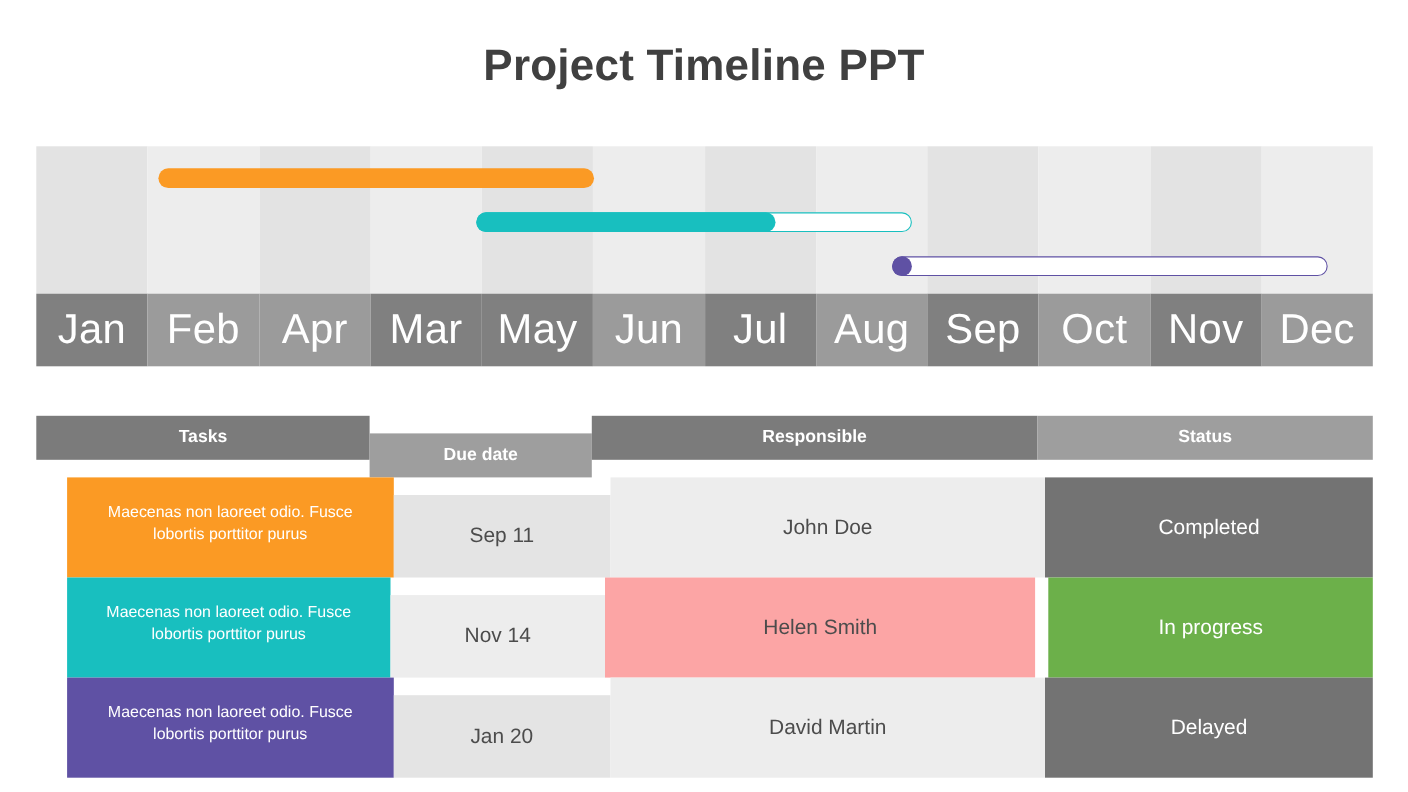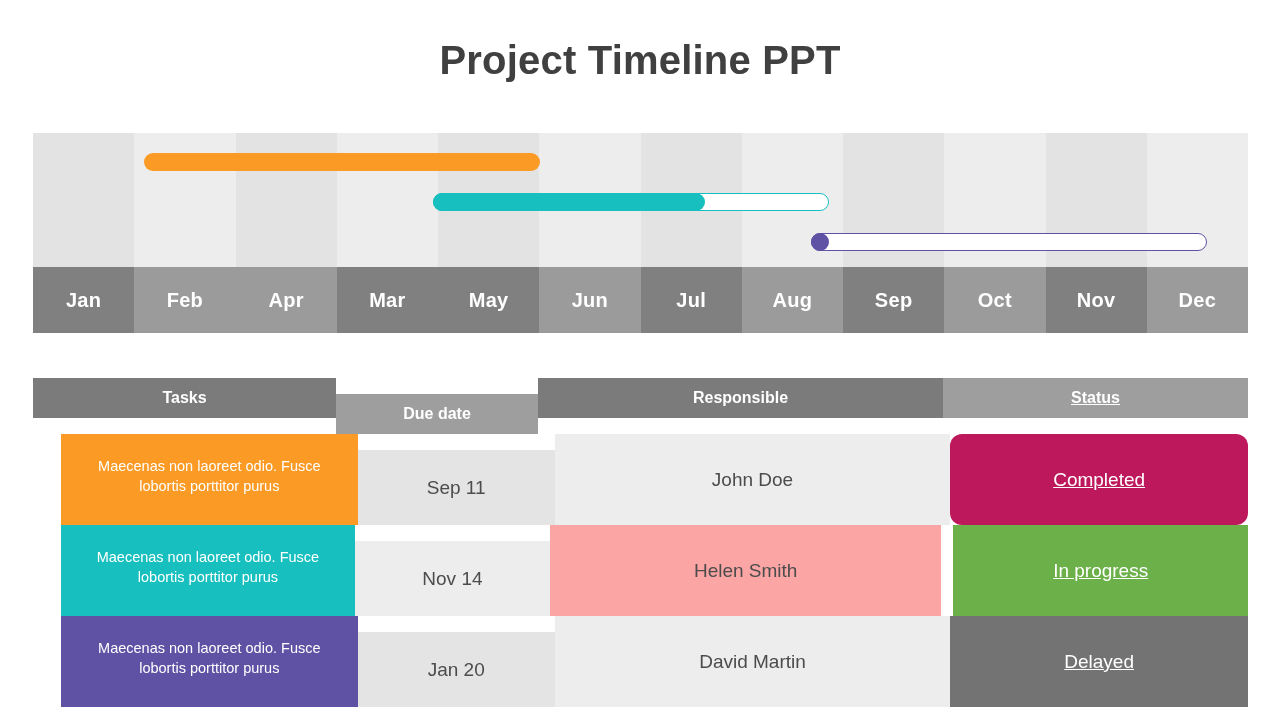--- a/index.html
+++ b/index.html
@@ -65,22 +65,22 @@
     height: 66px;
     display: flex;
   }
   .month-cell {
     flex: 1 1 0;
     height: 100%;
     display: flex;
     align-items: center;
     justify-content: center;
     color: #ffffff;
-    font-size: 20px;
-    font-weight: bold;
+    font-size: 38px;
+    font-weight: normal;
     letter-spacing: 0.3px;
   }
   .month-cell.dark  { background: #808080; }
   .month-cell.light { background: #9b9b9b; }
 
   
   .bar-track {
     position: absolute;
     height: 18px;
     border-radius: 9px;
@@ -116,21 +116,21 @@
     justify-content: center;
   }
   .t-head .t-cell.dark  { background: #7b7b7b; }
   .t-head .t-cell.light { background: #9e9e9e; }
 
   .t-cell { position: relative; }
 
   .col-task   { width: 303px; }
   .col-due    { width: 202px; margin-top: 16px; }
   .col-resp   { width: 405px; }
-  .col-status { width: 305px; text-decoration: underline; }
+  .col-status { width: 305px; }
 
   .t-body .t-row { height: 91px; padding-left: 28px; }
 
   .cell-task {
     color: #ffffff;
     font-size: 14.5px;
     line-height: 1.4;
     padding: 22px 16px 0 16px;
   }
   .cell-plain {
@@ -199,21 +199,21 @@
         <div class="t-cell col-task dark">Tasks</div>
         <div class="t-cell col-due light">Due date</div>
         <div class="t-cell col-resp dark">Responsible</div>
         <div class="t-cell col-status light">Status</div>
       </div>
     <div class="t-body">
         <div class="t-row">
           <div class="t-cell col-task cell-task" style="background: rgb(251, 154, 36);">Maecenas non laoreet odio. Fusce lobortis porttitor  purus</div>
           <div class="t-cell col-due cell-plain" style="background: rgb(228, 228, 228);">Sep 11</div>
           <div class="t-cell col-resp cell-plain" style="background: rgb(237, 237, 237);">John Doe</div>
-          <div class="t-cell col-status cell-status" style="background: #be185d; border-radius: 12px;">Completed</div>
+          <div class="t-cell col-status cell-status" style="background: #737373;">Completed</div>
         </div>
         <div class="t-row">
           <div class="t-cell col-task cell-task" style="background: rgb(24, 191, 191);">Maecenas non laoreet odio. Fusce lobortis porttitor  purus</div>
           <div class="t-cell col-due cell-plain" style="background: rgb(237, 237, 237);">Nov 14</div>
           <div class="t-cell col-resp cell-plain" style="background: #fca5a5;">Helen Smith</div>
           <div class="t-cell col-status cell-status" style="background: rgb(108, 176, 74); margin-left: 12px;">In progress</div>
         </div>
         <div class="t-row">
           <div class="t-cell col-task cell-task" style="background: rgb(95, 81, 164);">Maecenas non laoreet odio. Fusce lobortis porttitor  purus</div>
           <div class="t-cell col-due cell-plain" style="background: rgb(228, 228, 228);">Jan 20</div>

